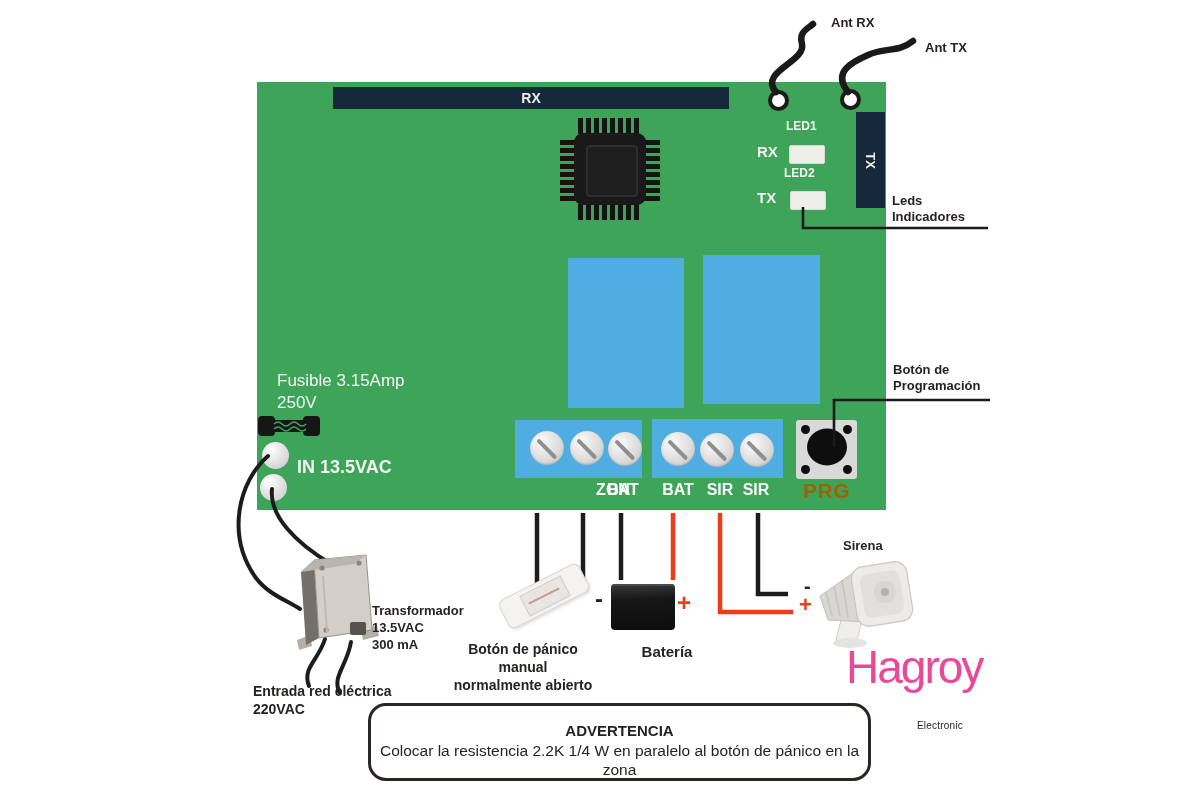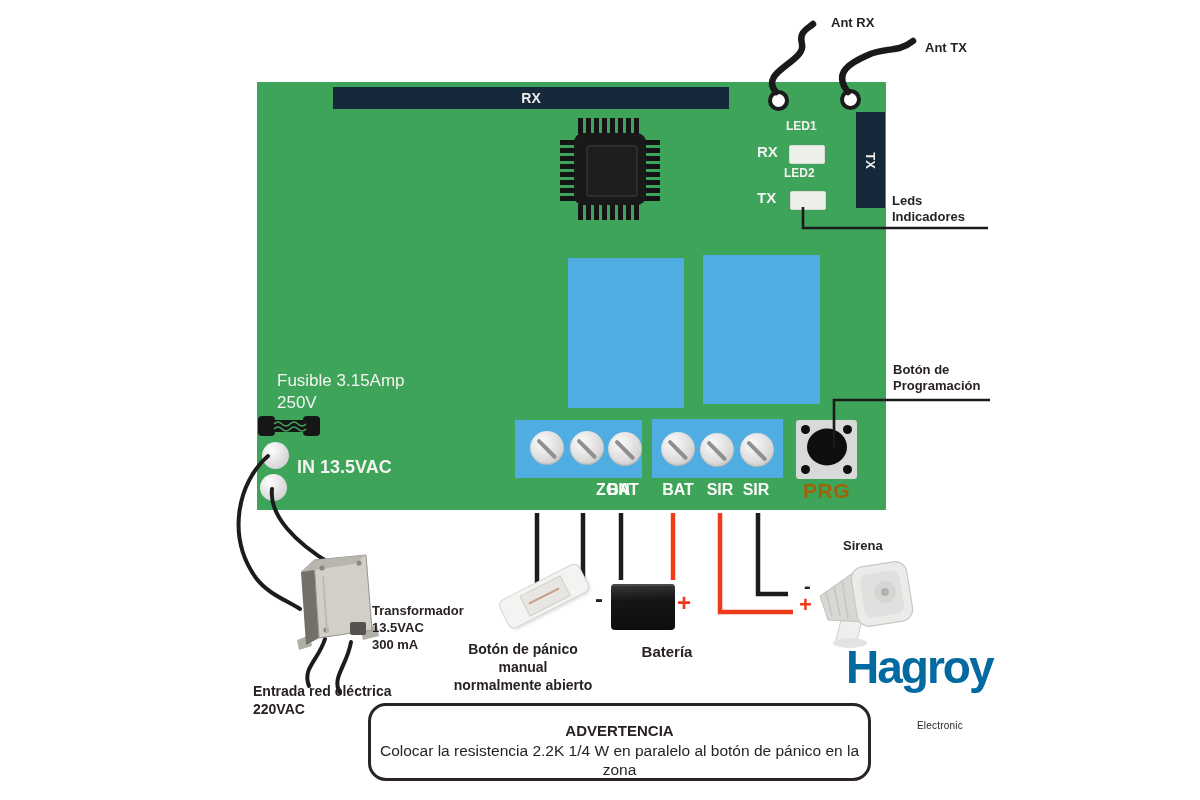--- a/index.html
+++ b/index.html
@@ -71,21 +71,21 @@
   .sign.red { color:#EE3B1A; }
 
   .panic-device { left:499px; top:580px; width:88px; height:30px; transform:rotate(-27deg);
                   background:#F4F3F1; border:1px solid #D9D7D3; border-radius:7px;
                   box-shadow:1px 2px 3px rgba(0,0,0,.12); }
   .panic-device .mid { position:absolute; left:22px; top:4px; width:44px; height:21px;
                        background:#E8E6E2; border:1px solid #D2D0CC; }
   .panic-device .mid::after { content:""; position:absolute; left:4px; top:9px; width:34px; height:2px;
                        background:#C98; }
 
-  .logo { left:846px; top:640px; color:#0369a1; font-weight:700; font-size:46px;
+  .logo { left:846px; top:640px; color:#ec4899; font-weight:400; font-size:46px;
           letter-spacing:-2px; }
   .logo-sub { left:917px; top:720px; color:#2A2423; font-size:10px; font-weight:400; letter-spacing:.2px; }
 
   .warning { left:368px; top:703px; width:497px; height:72px; border:3px solid #2A2423;
              border-radius:18px; background:#fff; }
   .warning .title { text-align:center; font-weight:700; font-size:15px; margin-top:16px; }
   .warning .body  { width:480px; margin:2px auto 0; text-align:center; font-size:15.5px; line-height:19px; }
 
   svg.overlay { left:0; top:0; width:1200px; height:800px; pointer-events:none; }
 </style>

